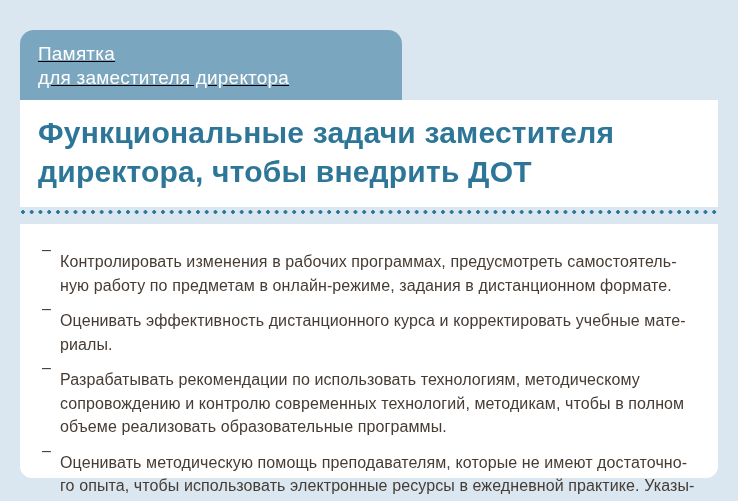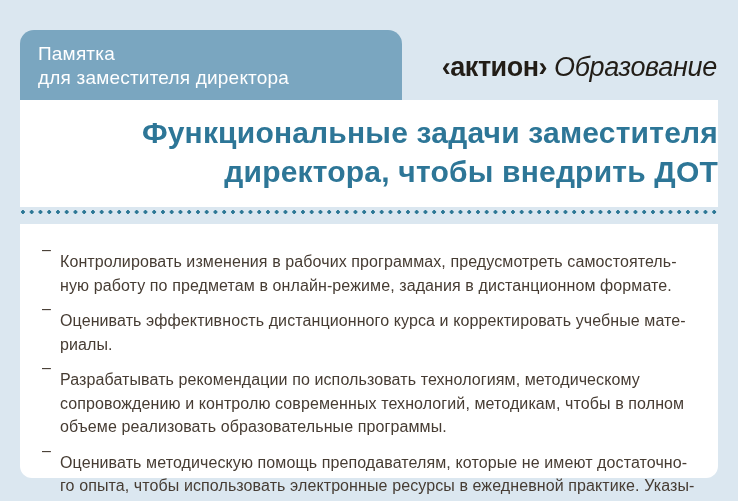--- a/index.html
+++ b/index.html
@@ -20,20 +20,21 @@
     background:var(--page_bg);
     overflow:hidden;
   }
   .tab{
     position:absolute;left:20px;top:30px;
     width:382px;height:82px;
     background:var(--tab_bg);
     border-radius:14px 14px 0 0;
     box-sizing:border-box;
     padding:12px 0 11px 18px;
+    text-decoration:underline;
   }
   .tab-text{
     color:var(--tab_text);
     font-size:19px;line-height:24px;
     white-space:pre-line;
     letter-spacing:.2px;
   }
   .logo{
     position:absolute;right:21px;top:52px;
     color:var(--logo_color);
@@ -59,21 +60,20 @@
     box-sizing:border-box;
     padding:13px 0 0 18px;
   }
   .title{
     margin:0;
     color:var(--title_color);
     font-size:30px;line-height:39px;
     font-weight:bold;
     white-space:pre-line;
     letter-spacing:.2px;
-    text-align:right;
   }
   .dots{
     position:absolute;left:20px;top:209px;
     width:700px;height:6px;
     background-image:radial-gradient(circle at 3px 3px,var(--dot_color) 1.6px,transparent 1.9px);
     background-size:8.75px 6px;
     background-repeat:repeat-x;
   }
   .panel{
     position:absolute;left:20px;top:224px;
@@ -104,24 +104,20 @@
 </head>
 <body>
 
 <div class="page">
 
   <div class="tab">
     <div class="tab-text">Памятка
 для заместителя директора</div>
   </div>
 
-  <div class="logo">
-    <span class="logo-mark">‹актион›</span>
-    <span class="logo-suffix">Образование</span>
-  </div>
 
   <div class="title-band">
     <h1 class="title">Функциональные задачи заместителя
 директора, чтобы внедрить ДОТ</h1>
   </div>
 
   <div class="dots"></div>
 
   <div class="panel">
     <div class="list">

